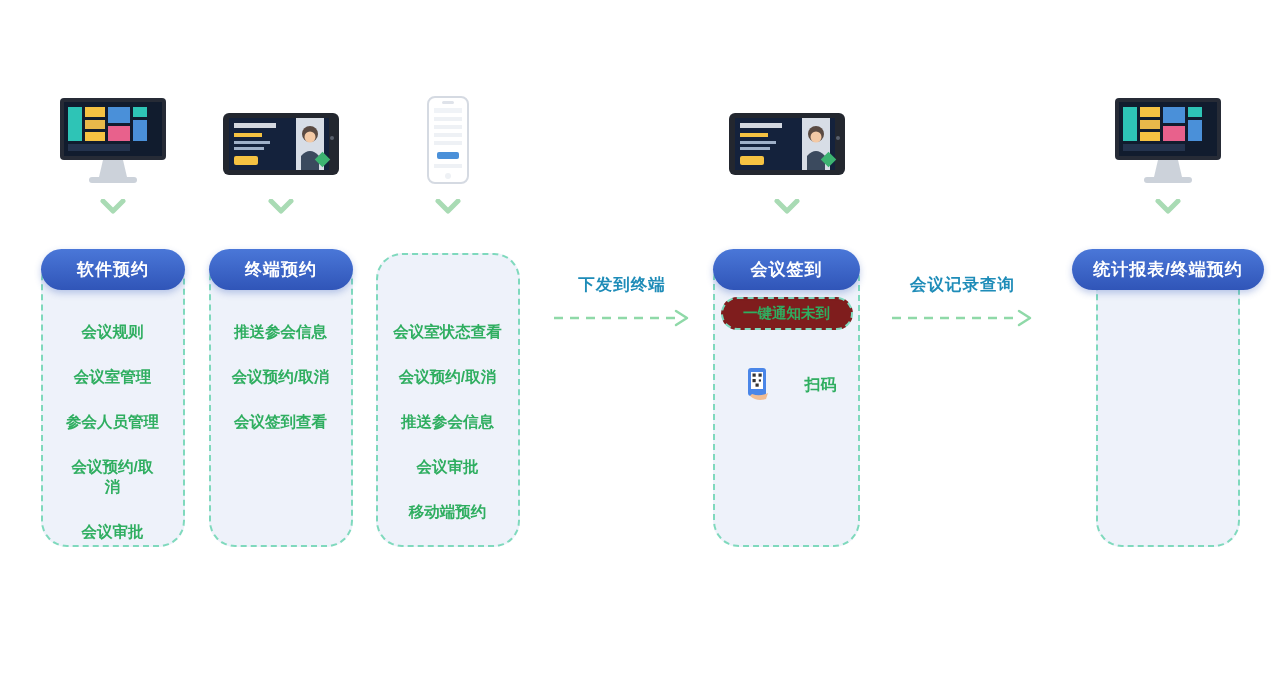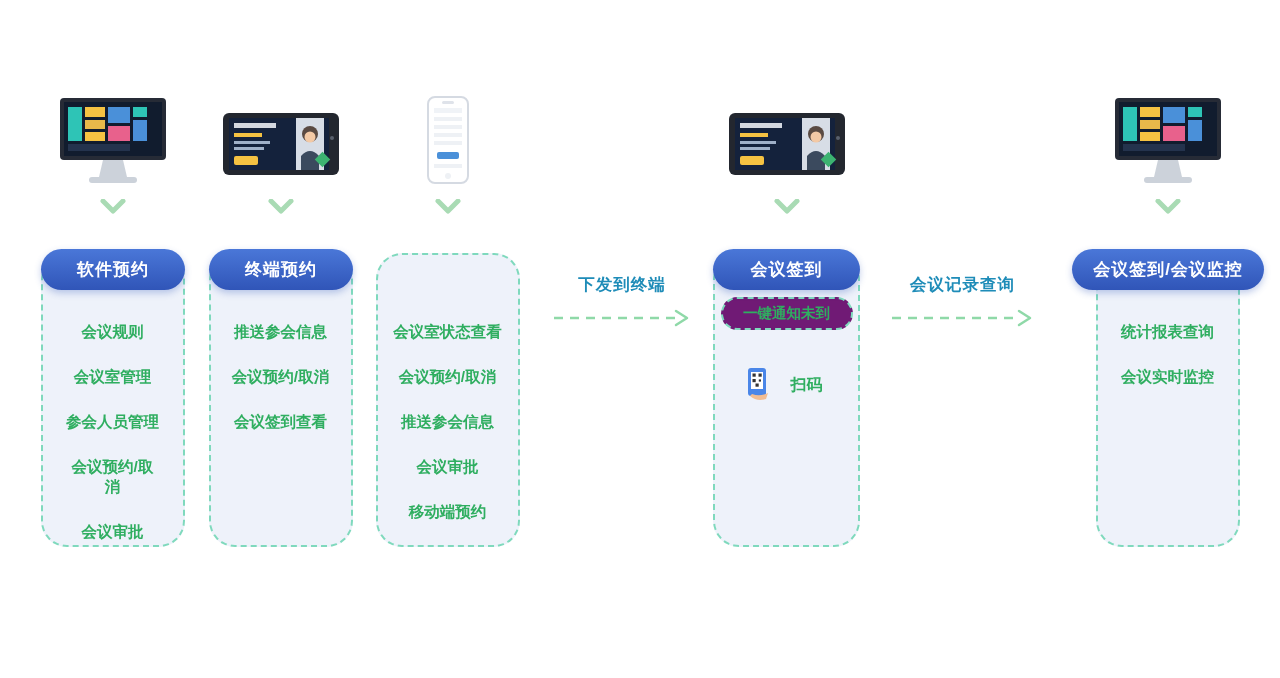--- a/index.html
+++ b/index.html
@@ -31,26 +31,26 @@
 
   .chevron { position:absolute; top:106px; left:50%; transform:translateX(-50%); }
 
   .items { position:absolute; top:229px; left:0; right:1px; z-index:2;
     display:flex; flex-direction:column; align-items:center; gap:25px; }
   .item { color:#2fae60; font-size:15.5px; font-weight:bold; line-height:20px;
     text-align:center; }
   .item.narrow { max-width:96px; }
 
   .notice { position:absolute; top:204px; left:50%; transform:translateX(-50%); z-index:2;
-    width:132px; height:33px; background:#701a75; border:2px dashed #7fd9bd;
+    width:132px; height:33px; background:#7f1d1d; border:2px dashed #7fd9bd;
     border-radius:17px; color:#2fae60; font-size:14.5px; font-weight:bold;
     display:flex; align-items:center; justify-content:center; white-space:nowrap; }
 
   .methods { position:absolute; top:270px; left:0; right:0; z-index:2;
-    display:flex; flex-direction:column; align-items:center; gap:8px; }
+    display:flex; flex-direction:column; align-items:center; gap:8px;text-align:right; }
   .method { display:grid; grid-template-columns:40px 46px; gap:14px;
     align-items:center; height:44px; }
   .method .mlabel { color:#2fae60; font-size:16px; font-weight:bold; }
   .micon { display:flex; align-items:center; justify-content:center; }
 
   .flow { position:absolute; text-align:center;margin-top:48px; }
   .flow1 { left:552px; top:226px; width:140px; }
   .flow2 { left:890px; top:226px; width:145px; }
   .flabel { color:#1e8cb8; font-size:16.5px; font-weight:bold;
     letter-spacing:1px; margin-bottom:13px; white-space:nowrap; }
@@ -238,20 +238,16 @@
         <path d="M44 63 L64 63 L68 80 L40 80 Z" fill="#ccd2da"></path>
         <rect x="30" y="80" width="48" height="6" rx="3" fill="#ccd2da"></rect>
       </svg>
     </span>
     <span class="chevron">
       <svg width="26" height="18" viewBox="0 0 26 18">
         <path d="M3 2 L13 12 L23 2" fill="none" stroke="#a9dbb4" stroke-width="5" stroke-linecap="round" stroke-linejoin="round"></path>
       </svg>
     </span>
     <div class="panel"></div>
-    <div class="pill wide">会议签到/会议监控</div>
-    <div class="items">
-      <div class="item">统计报表查询</div>
-      <div class="item">会议实时监控</div>
-    </div>
+    <div class="pill wide">统计报表/终端预约</div>
   </div>
 
 </div>
 
 </body></html>

